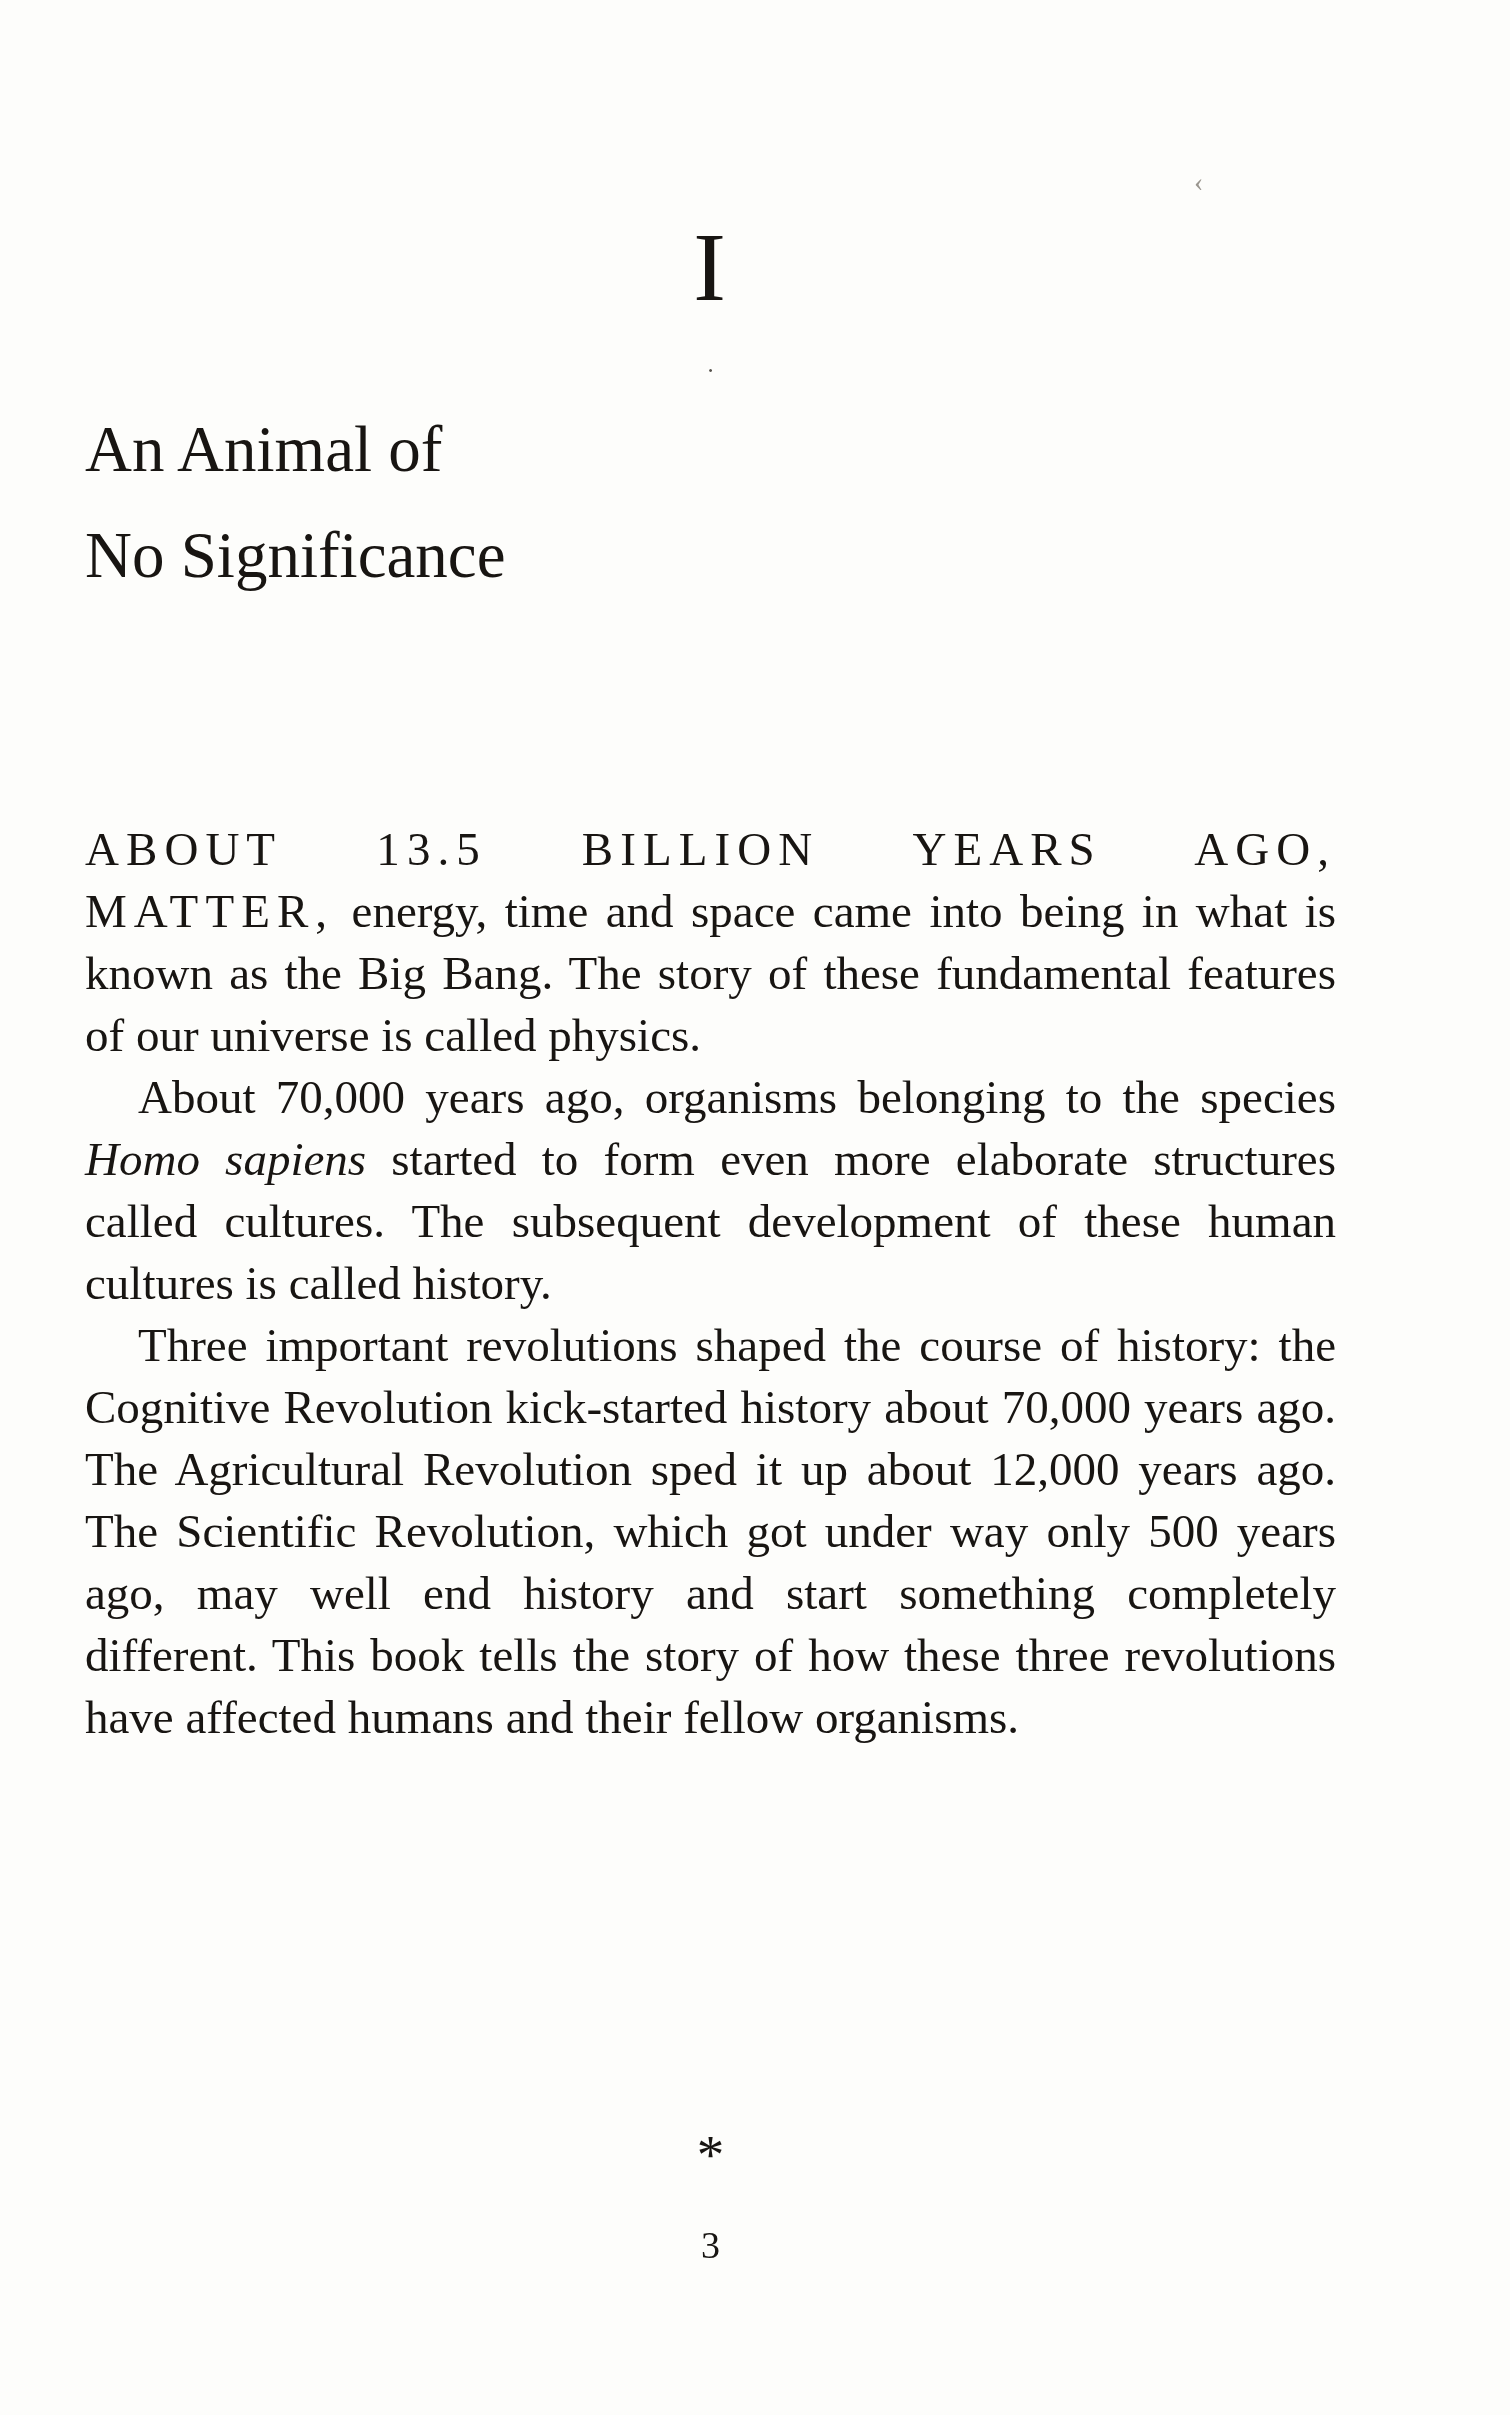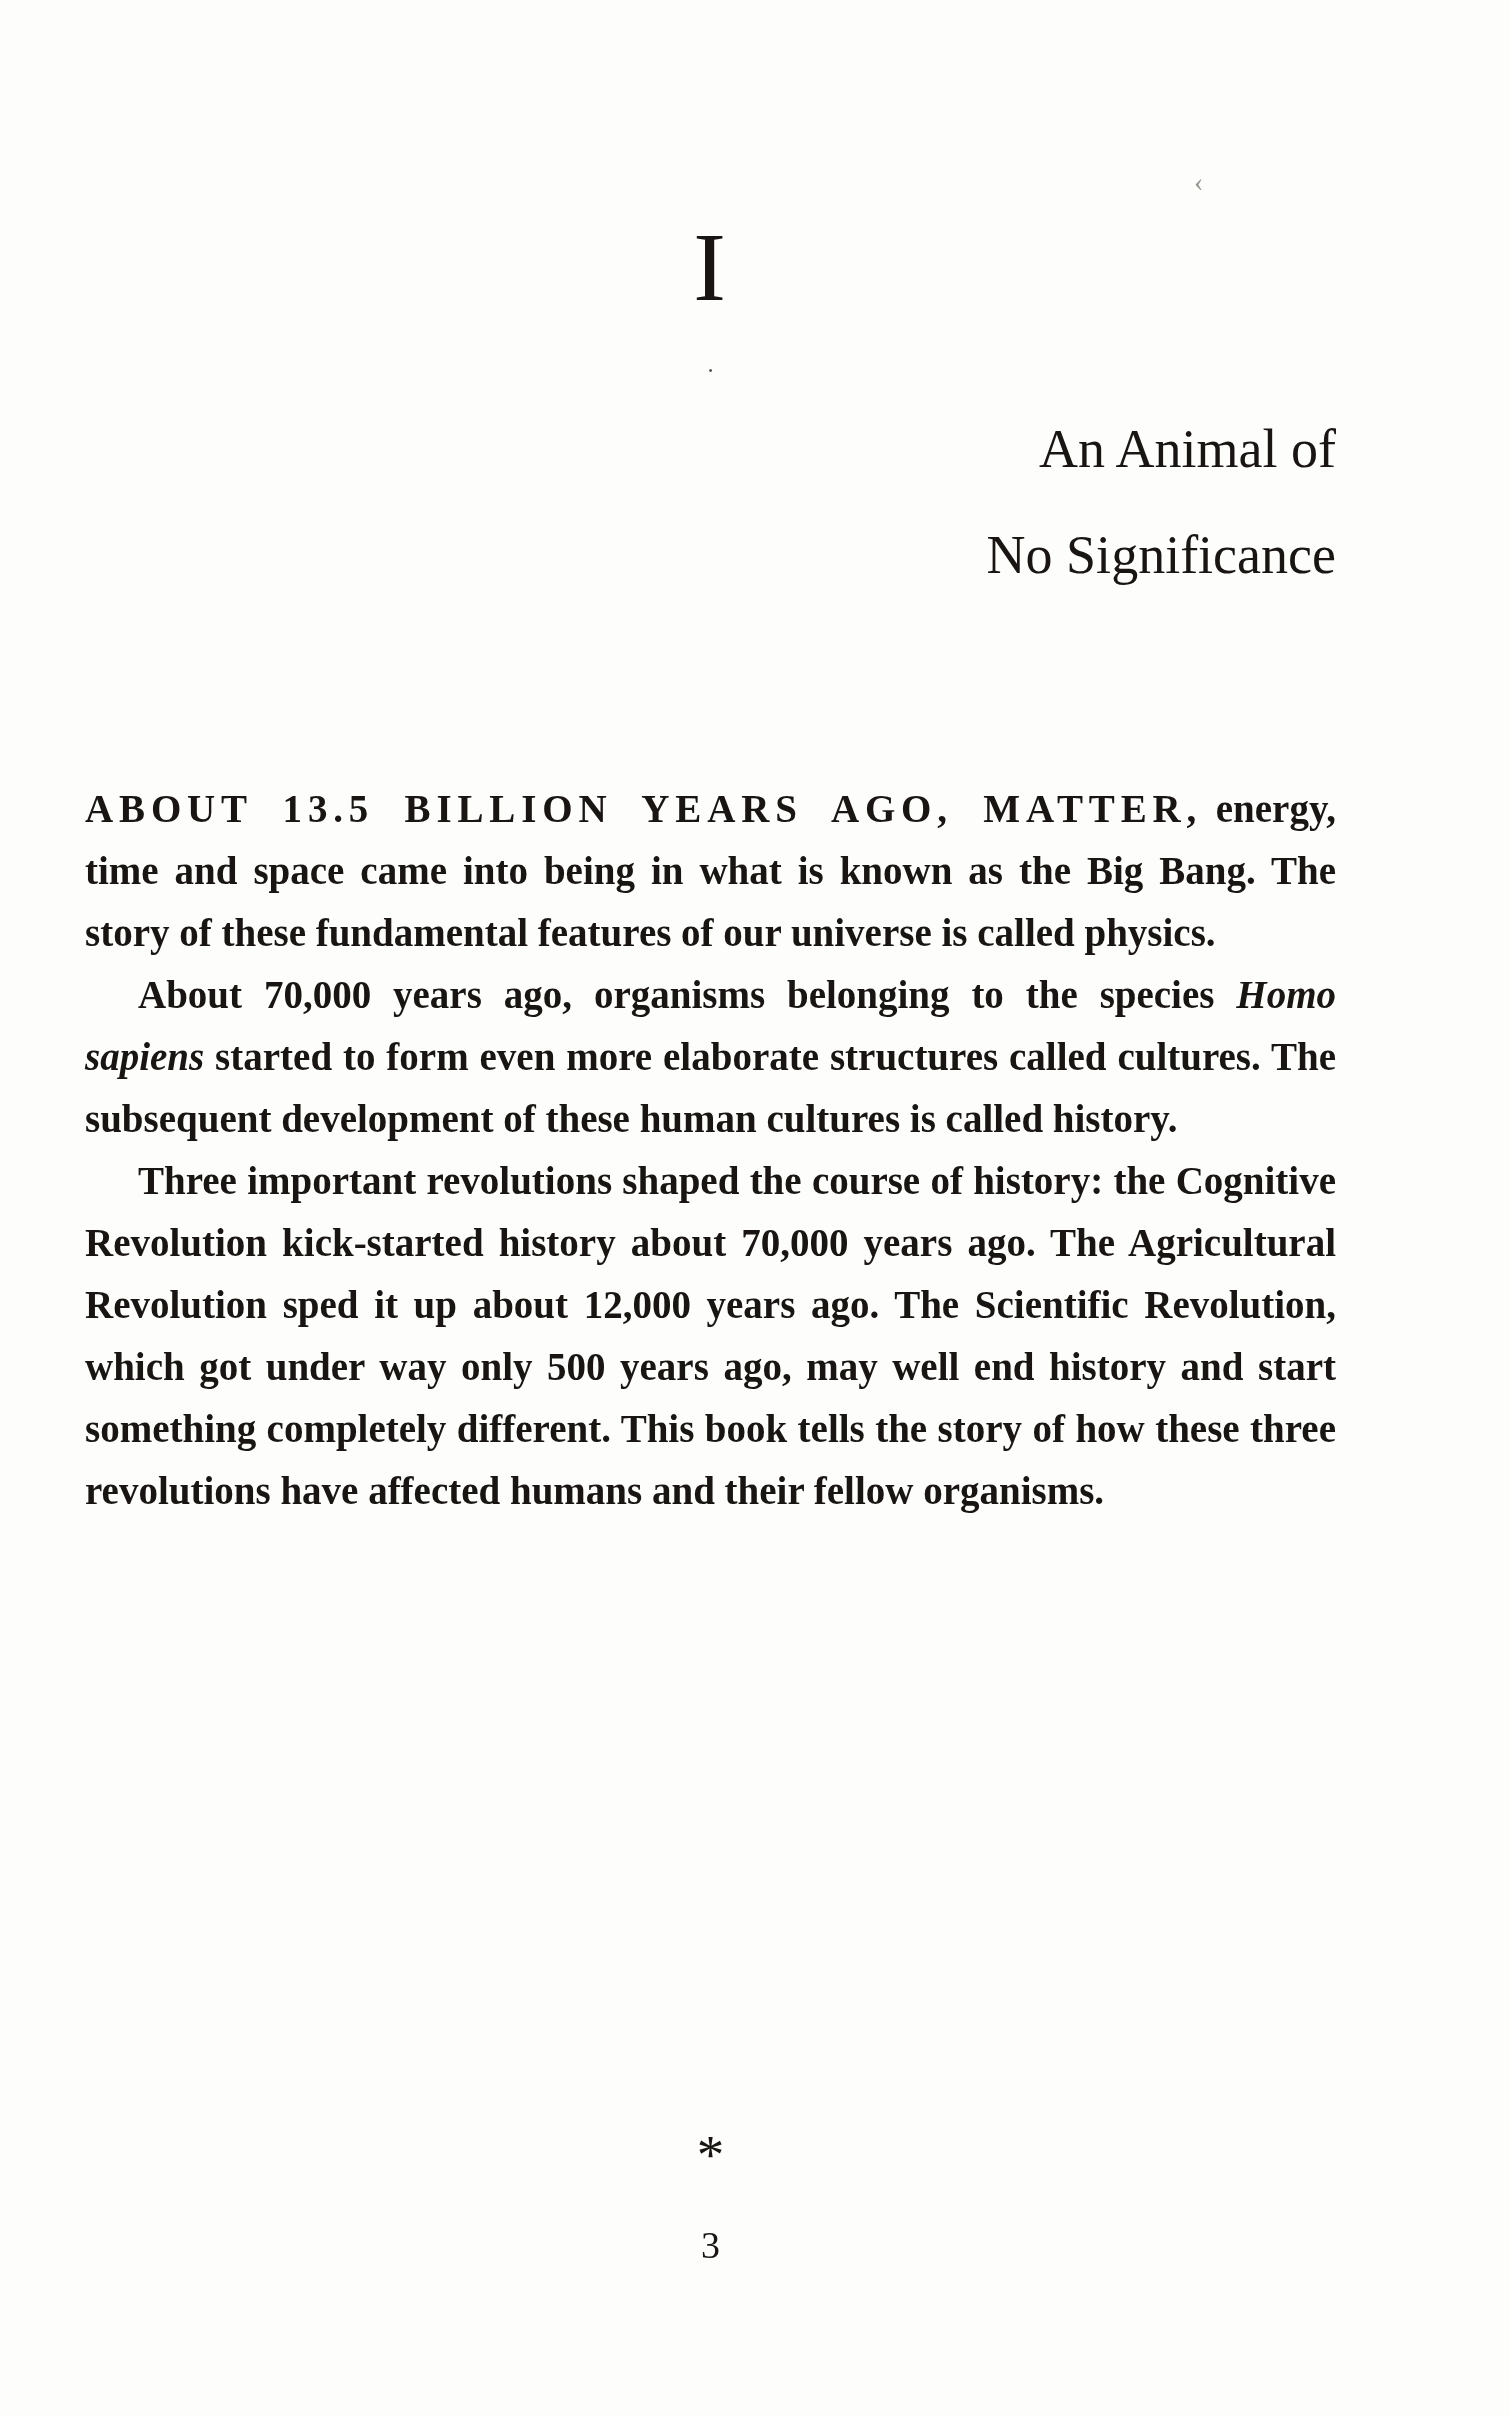--- a/index.html
+++ b/index.html
@@ -25,33 +25,32 @@
     text-align: center;
     font-size: 98px;
     line-height: 1;
     letter-spacing: 1.9px;
   }
   .chapter-title {
     position: absolute;
     top: 396px;
     left: 85px;
     width: 1251px;
-    text-align: right;
-    font-size: 54px;
+    text-align: left;
+    font-size: 65px;
     line-height: 106px;
   }
   .body-text {
     position: absolute;
-    top: 778px;
+    top: 818px;
     left: 85px;
     width: 1251px;
-    font-size: 39px;
+    font-size: 47px;
     line-height: 62px;
     text-align: justify;
-    font-weight: bold;
   }
   .para {
     margin: 0;
     padding: 0;
   }
   .para.indent {
     text-indent: 53px;
   }
   .run-lead-caps {
     letter-spacing: 0.15em;

